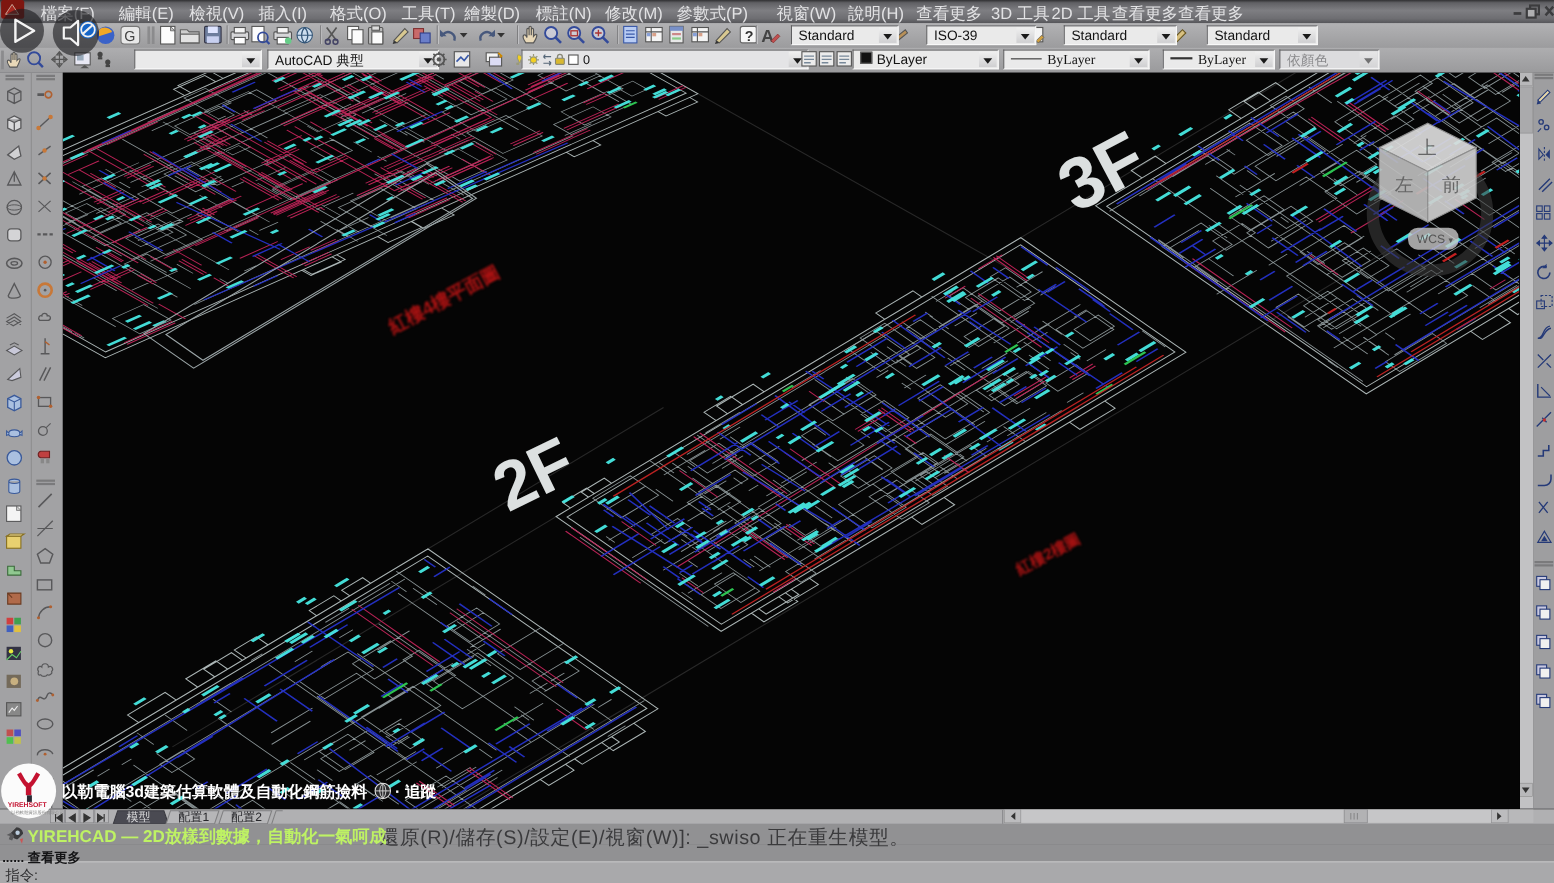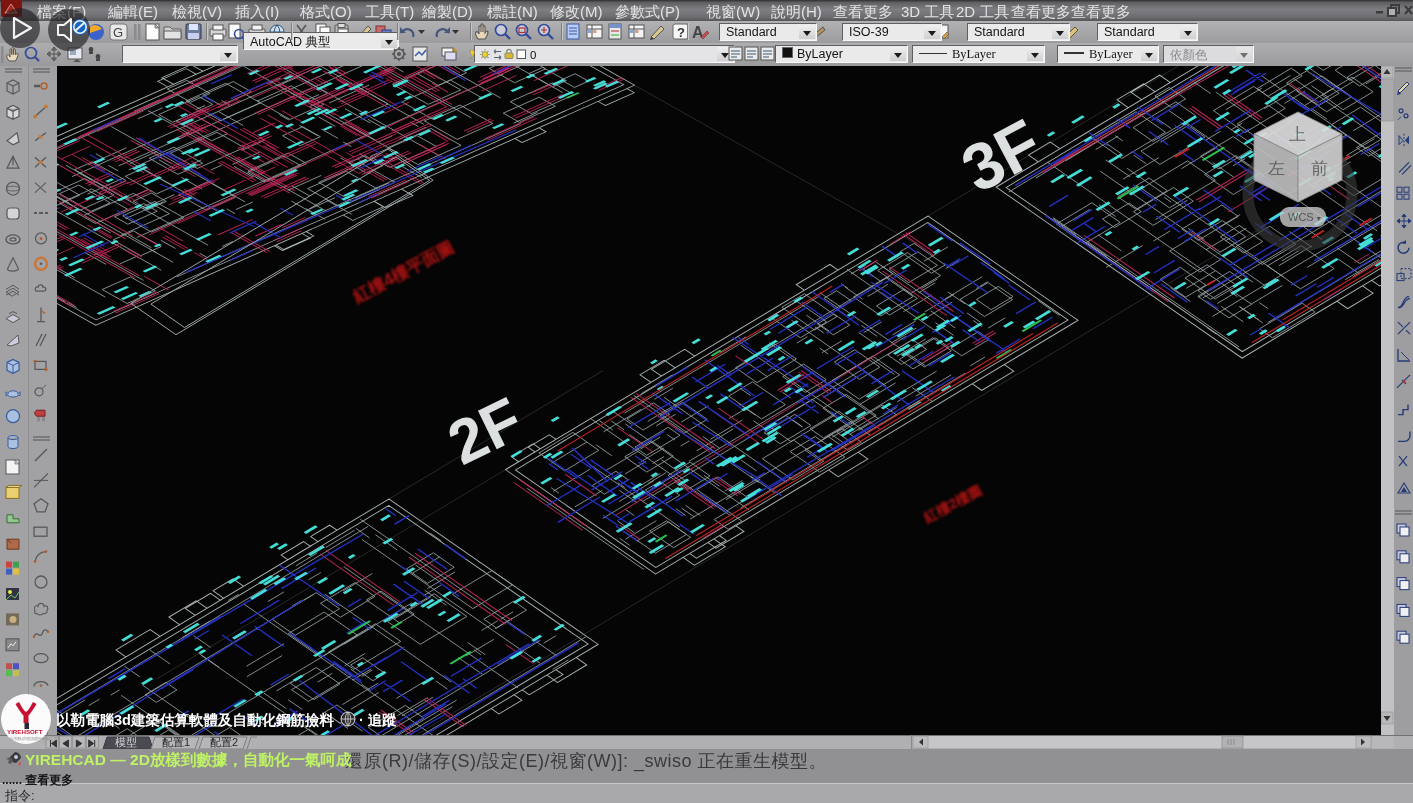--- a/index.html
+++ b/index.html
@@ -226,21 +226,21 @@
     </g>
     <g transform="translate(88,3)">
       <path d="M3 1c2 0 3 2 2 4s-3 2-4 0 0-4 2-4zM10 8c2 0 3 2 2 4s-3 2-4 0 0-4 2-4z" fill="#444"></path>
       <rect x="1" y="6" width="4" height="2" fill="#444"></rect>
       <rect x="8" y="13" width="4" height="2" fill="#444"></rect>
     </g>
   </svg>
 <div class="combo abs" style="left:110px;top:45px;width:116px">
     <span class="arr"></span>
   </div>
-<div class="combo abs" style="left:231px;top:32px;width:156px">
+<div class="combo abs" style="left:231px;top:45px;width:156px">
     <span class="tx">AutoCAD 典型</span>
     <span class="arr"></span>
   </div>
 <div class="combo abs" style="left:462px;top:45px;width:261px;background:#e4e4e6">
     <span class="arr"></span>
   </div>
 <div class="combo abs" style="left:763px;top:45px;width:133px">
     <span class="tx"><span style="display:inline-block;width:9px;height:9px;background:#111;border:1px solid #666;margin-right:4px"></span>ByLayer</span>
     <span class="arr"></span>
   </div>

